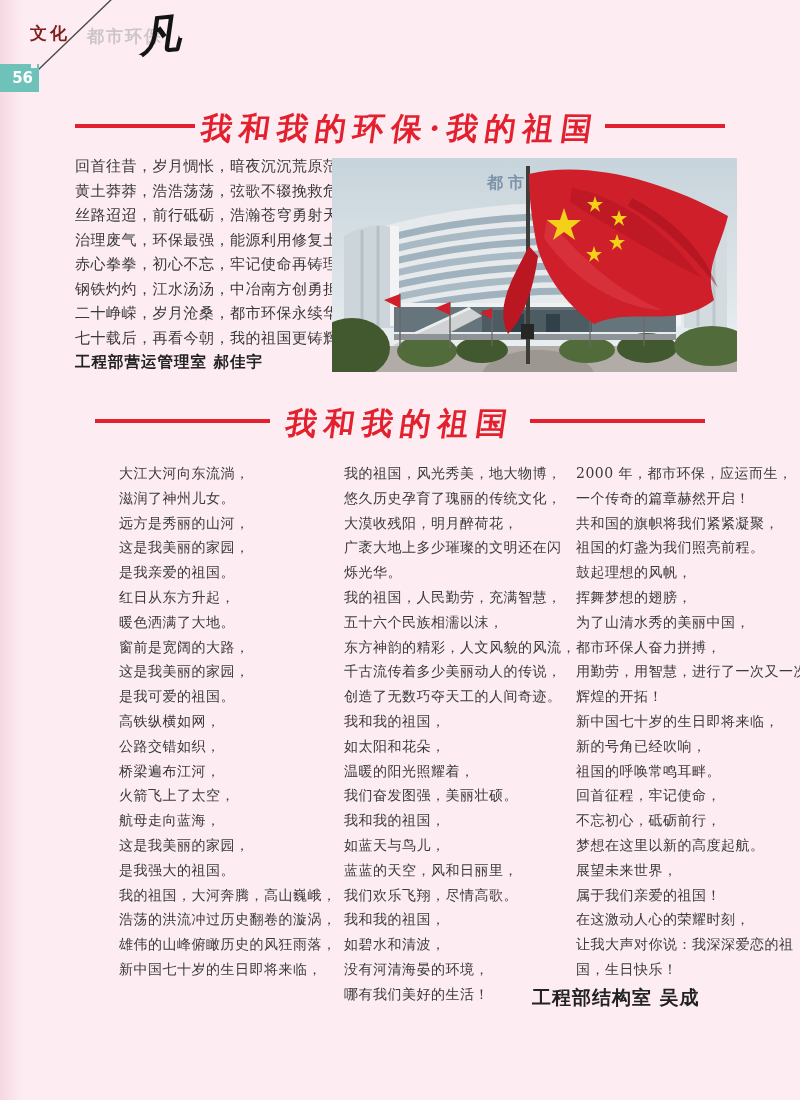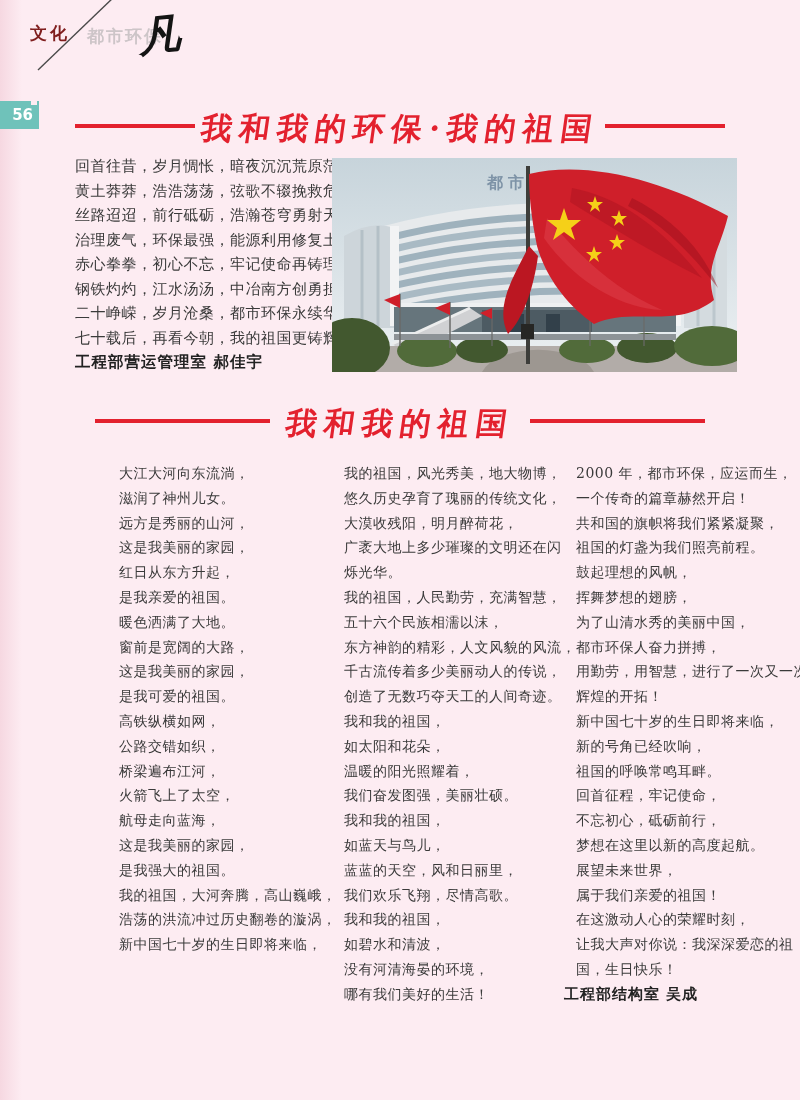--- a/index.html
+++ b/index.html
@@ -31,21 +31,20 @@
     font-family:"DejaVu Serif", serif;
     font-size:42px; font-weight:bold; font-style:italic; color:#141414;
     transform:rotate(-6deg);
   }
   .page-badge {
     position:absolute; left:0; top:64px; width:39px; height:28px;
     background:#6fc2ba; color:#ffffff;
     font-size:15px; font-weight:bold;
     display:flex; align-items:center; justify-content:flex-end;
     padding-right:6px;
-    margin-top:37px;
   }
   .page-badge .corner {
     position:absolute; right:2px; top:-2px; width:6px; height:6px; background:#fdecf2;
   }
   
   .title-row { position:absolute; width:800px; height:40px; }
   .title-row .rule {
     position:absolute; top:16px; height:4px; background:#e3212e;
   }
   .title-text {
@@ -72,22 +71,22 @@
   }
   #author1 {
     position:absolute; left:75px; top:352px; width:228px; text-align:left; white-space:nowrap;
   }
   .poem-col { position:absolute; top:461px;margin-left:44px; }
   .poem-col .line { line-height:24.8px; font-size:14px; letter-spacing:0.5px; white-space:nowrap; }
   #col1 { left:75px;  width:220px; }
   #col2 { left:300px; width:228px; }
   #col3 { left:532px; width:200px; }
   #author2 {
-    position:absolute; left:532px; top:985px; width:198px; text-align:center; white-space:nowrap;
-    font-size:15px;
+    position:absolute; left:532px; top:985px; width:198px; text-align:left; white-space:nowrap;
+    font-size:19px;
   }
   
   .photo {
     position:absolute; left:332px; top:158px; width:405px; height:214px;
     overflow:hidden; background:#d7dfe4;
   }
   .photo svg { display:block; }
 </style>
 </head>
 <body>
@@ -216,35 +215,36 @@
   <div class="rule" style="left:95px; width:175px;"></div>
   <div class="title-text">我和我的祖国</div>
   <div class="rule" style="left:530px; width:175px;"></div>
 </div>
 
 <div class="poem poem-col" id="col1">
     <div class="line">大江大河向东流淌，</div>
     <div class="line">滋润了神州儿女。</div>
     <div class="line">远方是秀丽的山河，</div>
     <div class="line">这是我美丽的家园，</div>
+    <div class="line">是我亲爱的祖国。</div>
     <div class="line">红日从东方升起，</div>
-    <div class="line">是我亲爱的祖国。</div>
     <div class="line">暖色洒满了大地。</div>
     <div class="line">窗前是宽阔的大路，</div>
     <div class="line">这是我美丽的家园，</div>
     <div class="line">是我可爱的祖国。</div>
     <div class="line">高铁纵横如网，</div>
     <div class="line">公路交错如织，</div>
     <div class="line">桥梁遍布江河，</div>
     <div class="line">火箭飞上了太空，</div>
     <div class="line">航母走向蓝海，</div>
     <div class="line">这是我美丽的家园，</div>
     <div class="line">是我强大的祖国。</div>
     <div class="line">我的祖国，大河奔腾，高山巍峨，</div>
     <div class="line">浩荡的洪流冲过历史翻卷的漩涡，</div>
+    <div class="line">雄伟的山峰俯瞰历史的风狂雨落，</div>
     <div class="line">新中国七十岁的生日即将来临，</div>
   </div>
 <div class="poem poem-col" id="col2">
     <div class="line">我的祖国，风光秀美，地大物博，</div>
     <div class="line">悠久历史孕育了瑰丽的传统文化，</div>
     <div class="line">大漠收残阳，明月醉荷花，</div>
     <div class="line">广袤大地上多少璀璨的文明还在闪</div>
     <div class="line">烁光华。</div>
     <div class="line">我的祖国，人民勤劳，充满智慧，</div>
     <div class="line">五十六个民族相濡以沫，</div>

